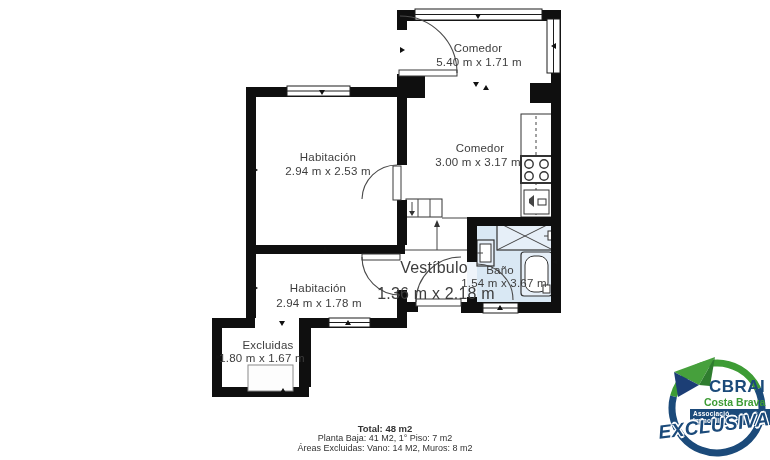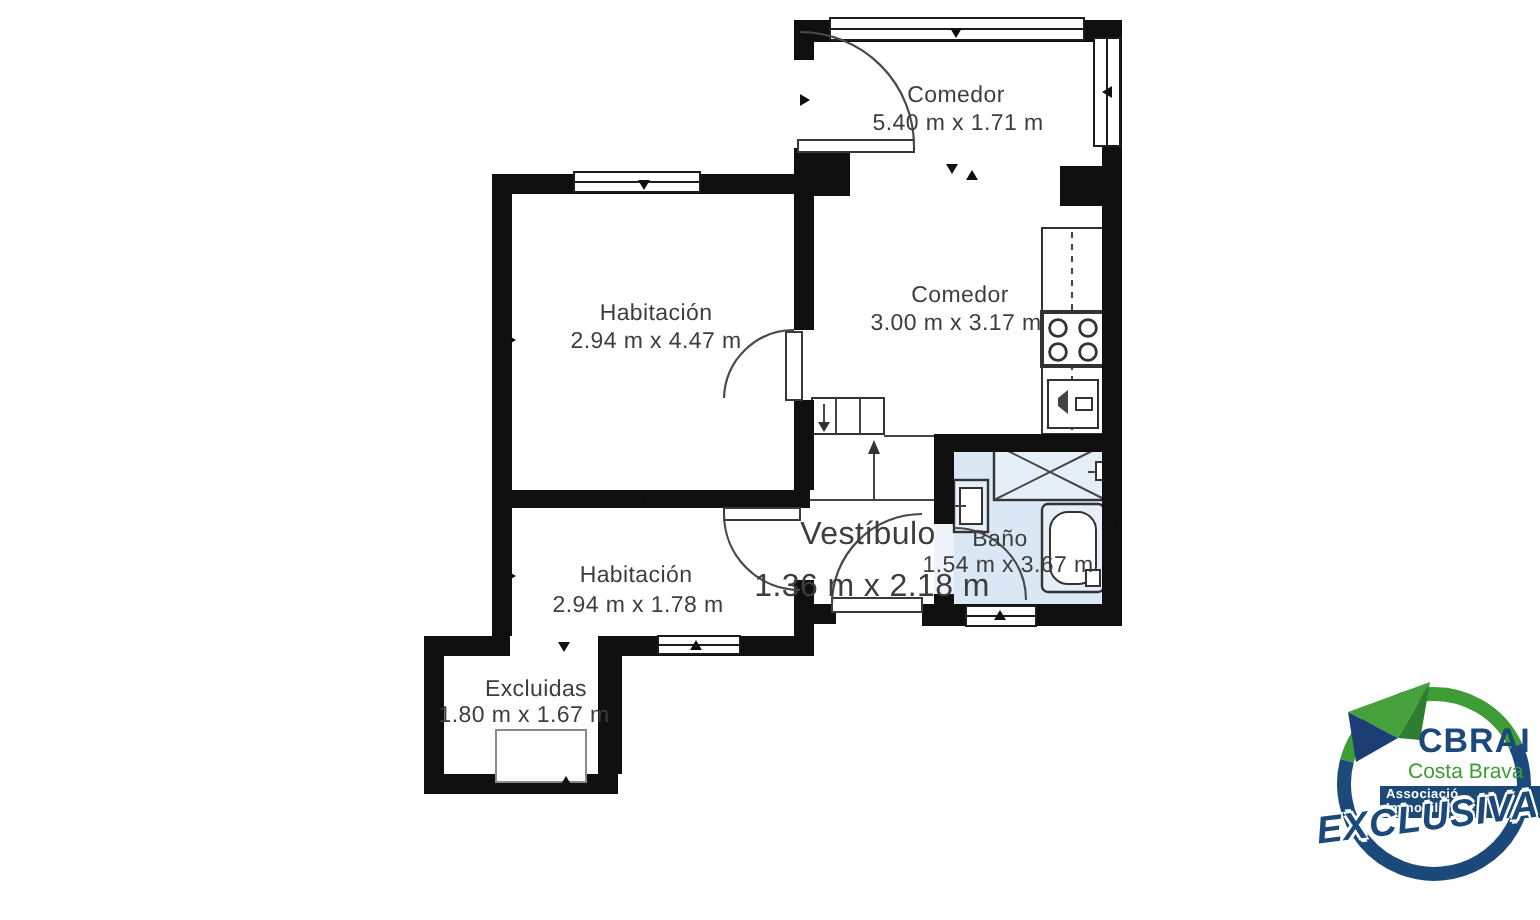--- a/index.html
+++ b/index.html
@@ -30,28 +30,28 @@
     position:absolute;transform:translate(-50%,-50%);z-index:5;
     font-size:11.5px;color:var(--text);white-space:nowrap;letter-spacing:.2px;
   }
   .rl.small{font-size:16px;}
   .summary{
     position:absolute;left:0;top:424px;width:770px;text-align:center;z-index:5;
     color:#333;
   }
   .summary .t1{font-size:9.5px;font-weight:bold;line-height:10px;}
   .summary .t2{font-size:9px;line-height:9.6px;}
-  .logo{position:absolute;left:658px;top:336px;width:112px;height:108px;z-index:6;}
+  .logo{position:absolute;left:658px;top:352px;width:112px;height:108px;z-index:6;}
   .logo-ring{position:absolute;left:0;top:0;}
   .logo-brand{
     position:absolute;left:51px;top:26px;font-size:17px;font-weight:bold;
     color:var(--logo-blue);letter-spacing:.5px;line-height:17px;
   }
   .logo-region{
-    position:absolute;left:46px;top:45px;font-size:10.5px;font-weight:400;
+    position:absolute;left:46px;top:45px;font-size:10.5px;font-weight:700;
     color:var(--logo-green);line-height:11px;
   }
   .logo-band{
     position:absolute;left:32px;top:57px;background:var(--logo-blue);color:#fff;
     font-size:6.5px;font-weight:bold;padding:1px 3px;letter-spacing:.2px;line-height:7px;
   }
   .logo-badge{
     position:absolute;left:0;top:63px;width:112px;text-align:center;
     transform:rotate(-7deg);font-size:19px;font-weight:bold;font-style:italic;
     color:var(--logo-blue);letter-spacing:.5px;
@@ -197,34 +197,39 @@
     </g>
   </svg>
 
   <div class="rl" style="left:478px;top:48px">Comedor</div>
   <div class="rl" style="left:479px;top:62px">5.40 m x 1.71 m</div>
 
   <div class="rl" style="left:480px;top:148px">Comedor</div>
   <div class="rl" style="left:478px;top:162px">3.00 m x 3.17 m</div>
 
   <div class="rl" style="left:328px;top:157px">Habitación</div>
-  <div class="rl" style="left:328px;top:171px">2.94 m x 4.47 m</div>
+  <div class="rl" style="left:328px;top:171px">2.94 m x 2.53 m</div>
 
   <div class="rl" style="left:318px;top:288px">Habitación</div>
   <div class="rl" style="left:319px;top:303px">2.94 m x 1.78 m</div>
 
   <div class="rl small" style="left:434px;top:268px">Vestíbulo</div>
   <div class="rl small" style="left:436px;top:294px">1.36 m x 2.18 m</div>
 
   <div class="rl" style="left:500px;top:270px">Baño</div>
   <div class="rl" style="left:504px;top:283px">1.54 m x 3.67 m</div>
 
   <div class="rl" style="left:268px;top:345px">Excluidas</div>
   <div class="rl" style="left:262px;top:358px">1.80 m x 1.67 m</div>
 
+  <div class="summary">
+    <div class="t1">Total: 48 m2</div>
+    <div class="t2">Planta Baja: 41 M2, 1° Piso: 7 m2</div>
+    <div class="t2">Áreas Excluidas: Vano: 14 M2, Muros: 8 m2</div>
+  </div>
 
   <div class="logo">
     <svg class="logo-ring" width="112" height="108" viewBox="0 0 112 108">
       <path d="M 15.5 44.4 A 45 45 0 0 1 99.8 37" fill="none" stroke="var(--logo-green)" stroke-width="7"></path>
       <path d="M 99.8 37 A 45 45 0 1 1 15.5 44.4" fill="none" stroke="var(--logo-blue)" stroke-width="7"></path>
       <g>
         <polygon points="16,20 57,5 41,33" fill="#46a03c"></polygon>
         <polygon points="16,20 41,33 20,45" fill="#1c3e75"></polygon>
         <polygon points="41,33 57,5 52,34" fill="#2f7d2f"></polygon>
       </g>

